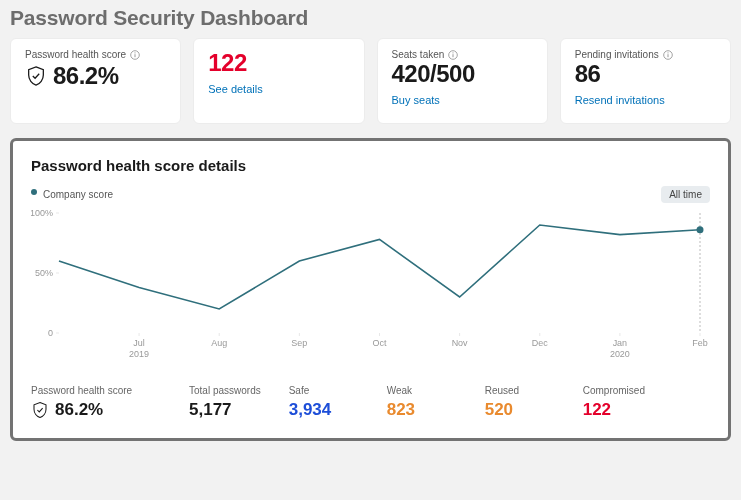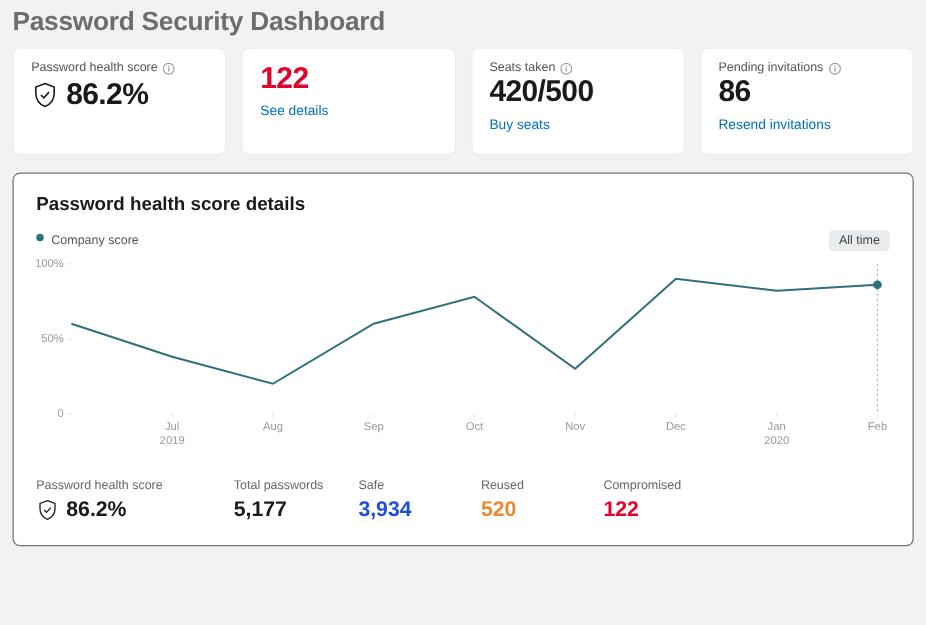--- a/index.html
+++ b/index.html
@@ -54,21 +54,21 @@
   .card-value.red { color: #e4002b; }
   .card-link {
     display:inline-block;
     font-size: 11px;
     color: #0071b8;
     margin-top: 6px;
     cursor: pointer;
   }
   .panel {
     background: #fff;
-    border: 1px solid #737373;
+    border: 3px solid #737373;
     border-radius: 6px;
     padding: 16px 18px 18px 18px;
   }
   .panel-title {
     font-size: 15px;
     font-weight: 700;
     margin-bottom: 12px;
   }
   .chart-header {
     display:flex;
@@ -250,20 +250,24 @@
     </div>
     <div class="stat">
       <div class="stat-label">Total passwords</div>
       <div class="stat-value">5,177</div>
     </div>
     <div class="stat">
       <div class="stat-label">Safe</div>
       <div class="stat-value green">3,934</div>
     </div>
     <div class="stat">
+      <div class="stat-label">Weak</div>
+      <div class="stat-value orange">823</div>
+    </div>
+    <div class="stat">
       <div class="stat-label">Reused</div>
       <div class="stat-value orange">520</div>
     </div>
     <div class="stat">
       <div class="stat-label">Compromised</div>
       <div class="stat-value red">122</div>
     </div>
   </div>
 </div>
 

